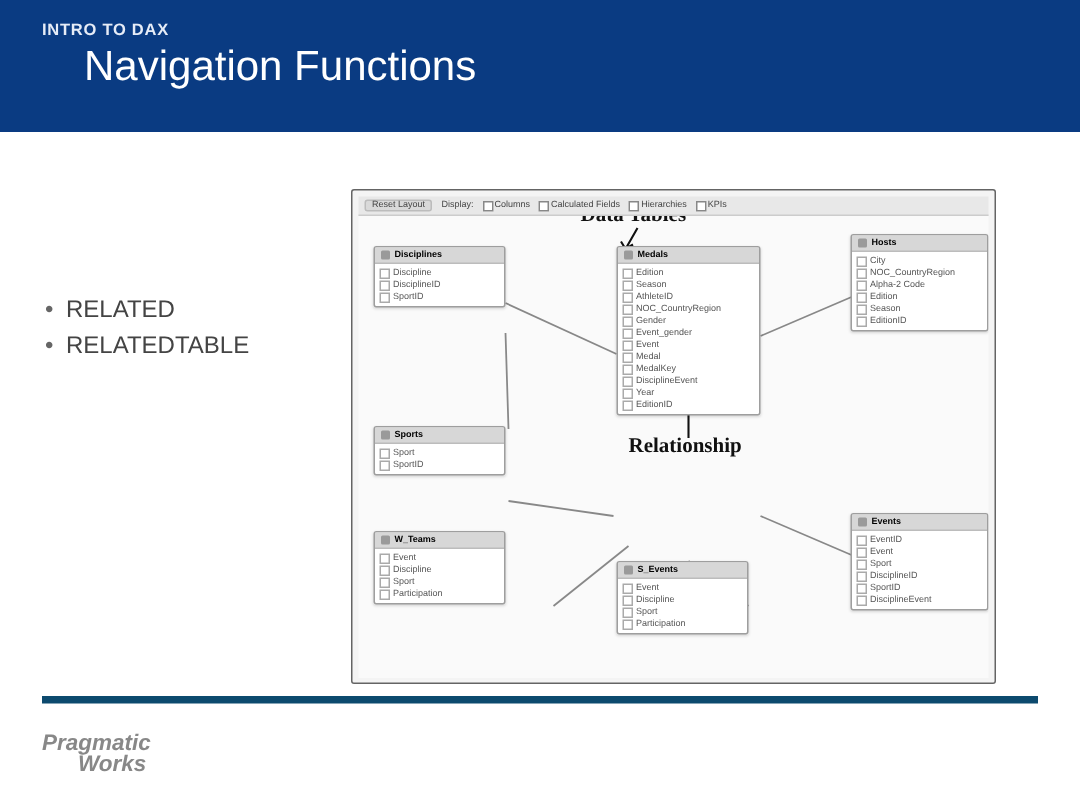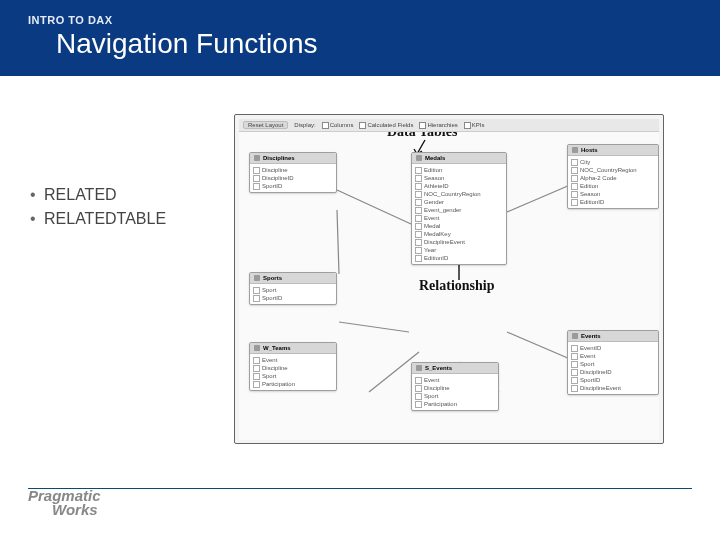--- a/index.html
+++ b/index.html
@@ -1,18 +1,18 @@
 <!DOCTYPE html>
 <html><head>
 <meta charset="utf-8">
 <style>
   * { box-sizing: border-box; margin: 0; padding: 0; }
   html, body { width: 720px; height: 540px; font-family: "Segoe UI", Arial, sans-serif; background: #fff; }
   .slide { width: 720px; height: 540px; display: flex; flex-direction: column; position: relative; }
-  .header { background: #0a3b82; padding: 14px 28px 16px; color: #fff; }
+  .header { background: #0a3b82; padding: 14px 28px 28px; color: #fff; }
   .kicker { font-size: 11px; font-weight: 700; letter-spacing: 0.5px; color: #e6ecf7; }
   .title { font-size: 28px; font-weight: 400; margin-top: 2px; margin-left: 28px; }
   .body { flex: 1; display: flex; padding: 30px 0 0 30px; }
   .leftcol { flex: 0 0 200px; padding-top: 80px; }
   .bullets { list-style: none; font-size: 16px; color: #444; }
   .bullets li { margin-bottom: 6px; position: relative; padding-left: 14px; }
   .bullets li::before { content: "•"; position: absolute; left: 0; color: #666; }
   .rightcol { flex: 1; padding: 8px 22px 0 4px; }
   .diagram-wrap { border: 1px solid #15803d; border-radius: 2px; background: #f4f4f4; padding: 4px; width: 430px; height: 330px; filter: grayscale(1); }
   .diagram-toolbar { display: flex; gap: 6px; align-items: center; font-size: 6px; color: #444; background: #e8e8e8; padding: 2px 4px; border-bottom: 1px solid #ccc; }
@@ -21,21 +21,21 @@
   .tb-cb::before { content: ""; width: 5px; height: 5px; border: 1px solid #888; background: #fff; display: inline-block; }
   .canvas { position: relative; width: 100%; height: calc(100% - 12px); background: #fafafa; overflow: hidden; }
   .tbl { position: absolute; background: #fff; border: 1px solid #9e9e9e; border-radius: 2px; font-size: 6px; box-shadow: 0 1px 2px rgba(0,0,0,0.15); }
   .tbl-head { background: #d7d7d7; border-bottom: 1px solid #bcbcbc; padding: 2px 4px; font-weight: 600; display: flex; align-items: center; gap: 3px; }
   .tbl-head::before { content: ""; width: 6px; height: 6px; background: #9a9a9a; border-radius: 1px; display: inline-block; }
   .tbl-body { padding: 2px 3px; }
   .fld { display: flex; align-items: center; gap: 2px; padding: 0.5px 0; white-space: nowrap; color: #555; }
   .fld::before { content: ""; width: 5px; height: 5px; border: 1px solid #aaa; background: #fff; display: inline-block; }
   .annot { position: absolute; font-family: "Segoe Script", cursive; font-weight: 700; font-size: 14px; color: #111; }
   .arrow { position: absolute; stroke: #111; stroke-width: 1.2; fill: none; }
-  .footer { position: absolute; left: 28px; bottom: 24px; right: 28px; border-top: 1px solid #0c4a6e; padding-top: 0; }
+  .footer { position: absolute; left: 28px; bottom: 24px; right: 28px; border-top: 5px solid #0c4a6e; padding-top: 20px; }
   .logo { font-family: "Segoe UI", Arial, sans-serif; color: #888; font-style: italic; font-weight: 700; line-height: 0.9; font-size: 15px; }
   .logo .l2 { padding-left: 24px; display: block; }
 </style>
 </head>
 <body>
 
 <div class="slide">
   <div class="header">
     <div class="kicker">INTRO TO DAX</div>
     <div class="title">Navigation Functions</div>

